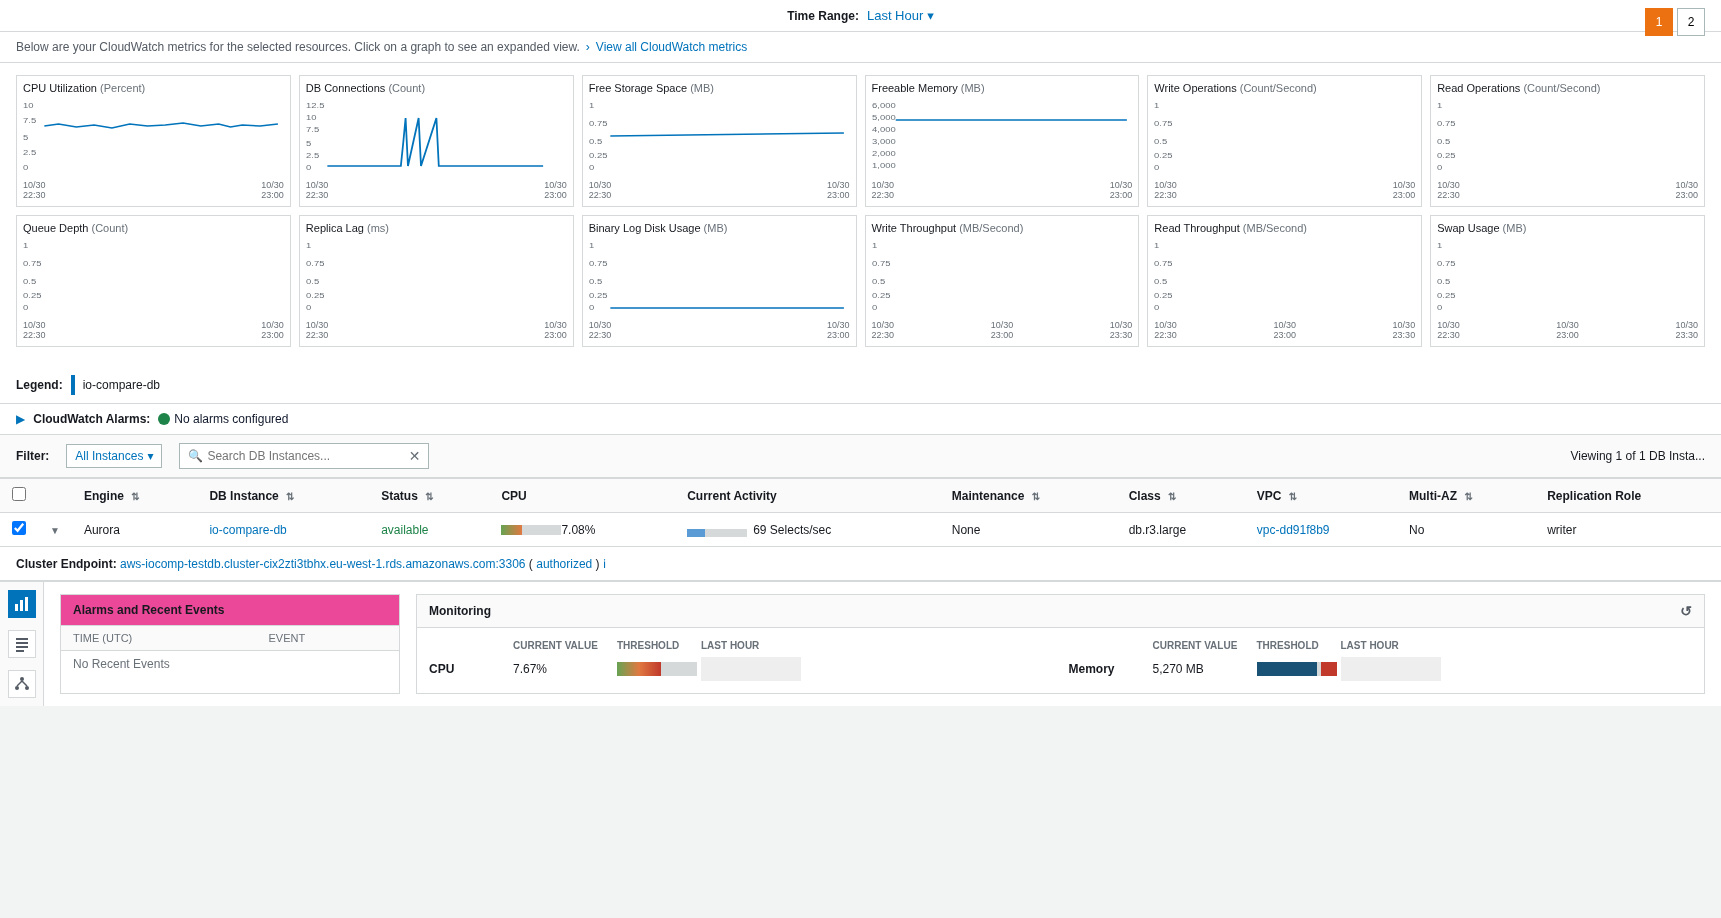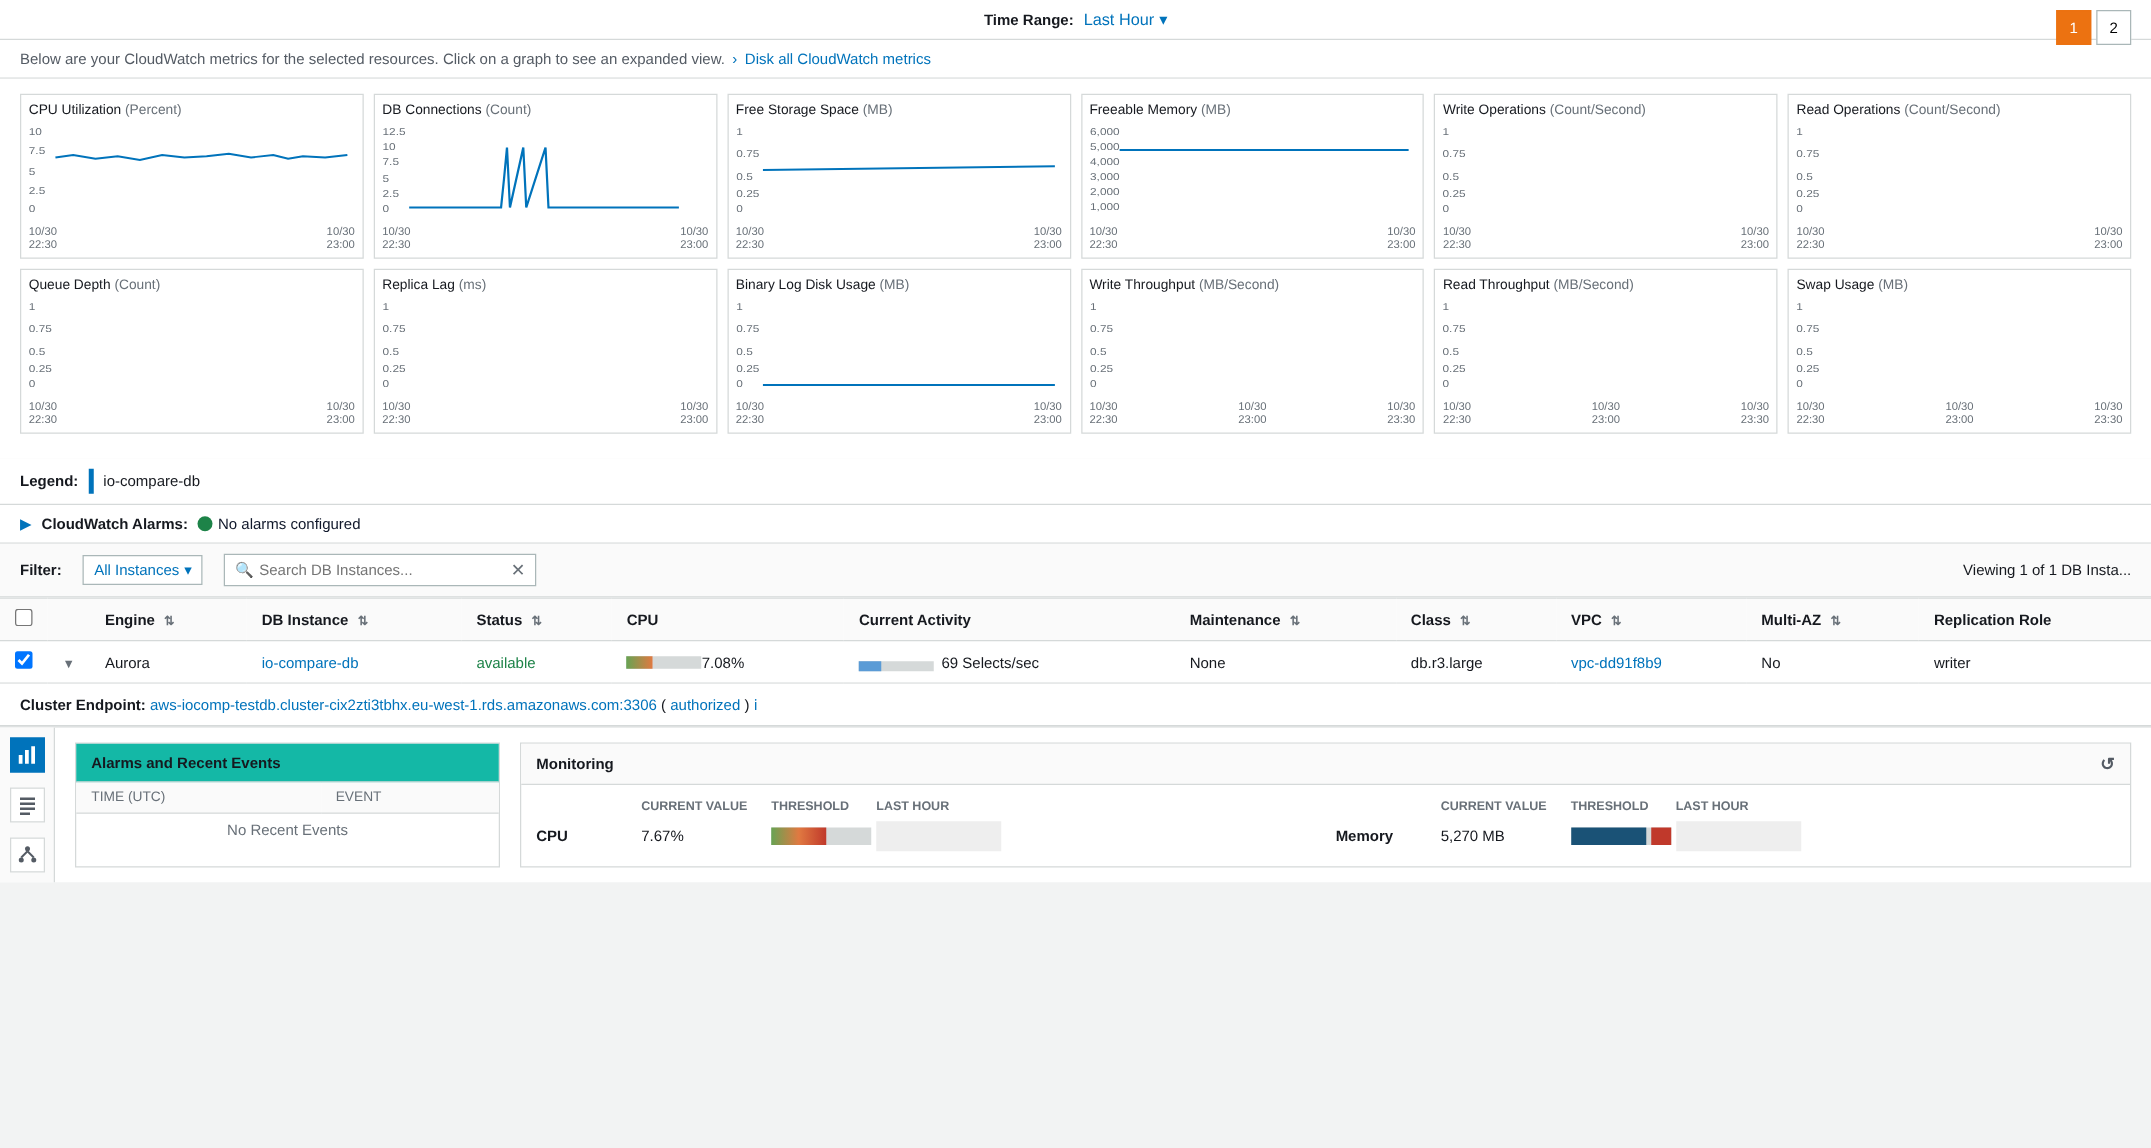--- a/index.html
+++ b/index.html
@@ -242,21 +242,21 @@
       display: flex;
       gap: 16px;
     }
 
     .alarms-panel {
       flex: 0 0 340px;
       border: 1px solid #d5d9d9;
       background: #fff;
     }
     .alarms-panel-header {
-      background: #14b8a6;
+      background: #ec4899;
       padding: 8px 12px;
       font-weight: bold;
       font-size: 12px;
       border-bottom: 1px solid #d5d9d9;
     }
     .alarms-table {
       width: 100%;
       border-collapse: collapse;
     }
     .alarms-table th {
@@ -265,21 +265,21 @@
       font-size: 11px;
       color: #687078;
       font-weight: normal;
       border-bottom: 1px solid #d5d9d9;
       background: #fafafa;
       text-transform: uppercase;
     }
     .alarms-table td {
       padding: 6px 12px;
       font-size: 12px;
-      text-align: center;
+      text-align: left;
       color: #687078;
     }
 
     .monitoring-panel {
       flex: 1;
       border: 1px solid #d5d9d9;
       background: #fff;
     }
     .monitoring-header {
       background: #fafafa;
@@ -309,21 +309,21 @@
     <div class="page-nav">
       <button class="page-btn active">1</button>
       <button class="page-btn">2</button>
     </div>
   </div>
 </div>
 
 <div class="description-bar">
   <span>Below are your CloudWatch metrics for the selected resources. Click on a graph to see an expanded view.</span>
   <span class="chevron-right">›</span>
-  <a href="#">Disk all CloudWatch metrics</a>
+  <a href="#">View all CloudWatch metrics</a>
 </div>
 
 <div class="metrics-section">
   <div class="charts-grid">
 
     <div class="chart-container">
       <div class="chart-title">CPU Utilization <span>(Percent)</span></div>
       <div class="chart-area">
         <svg viewBox="0 0 220 80" preserveAspectRatio="none">
           <text x="0" y="10" font-size="8" fill="#687078">10</text>

